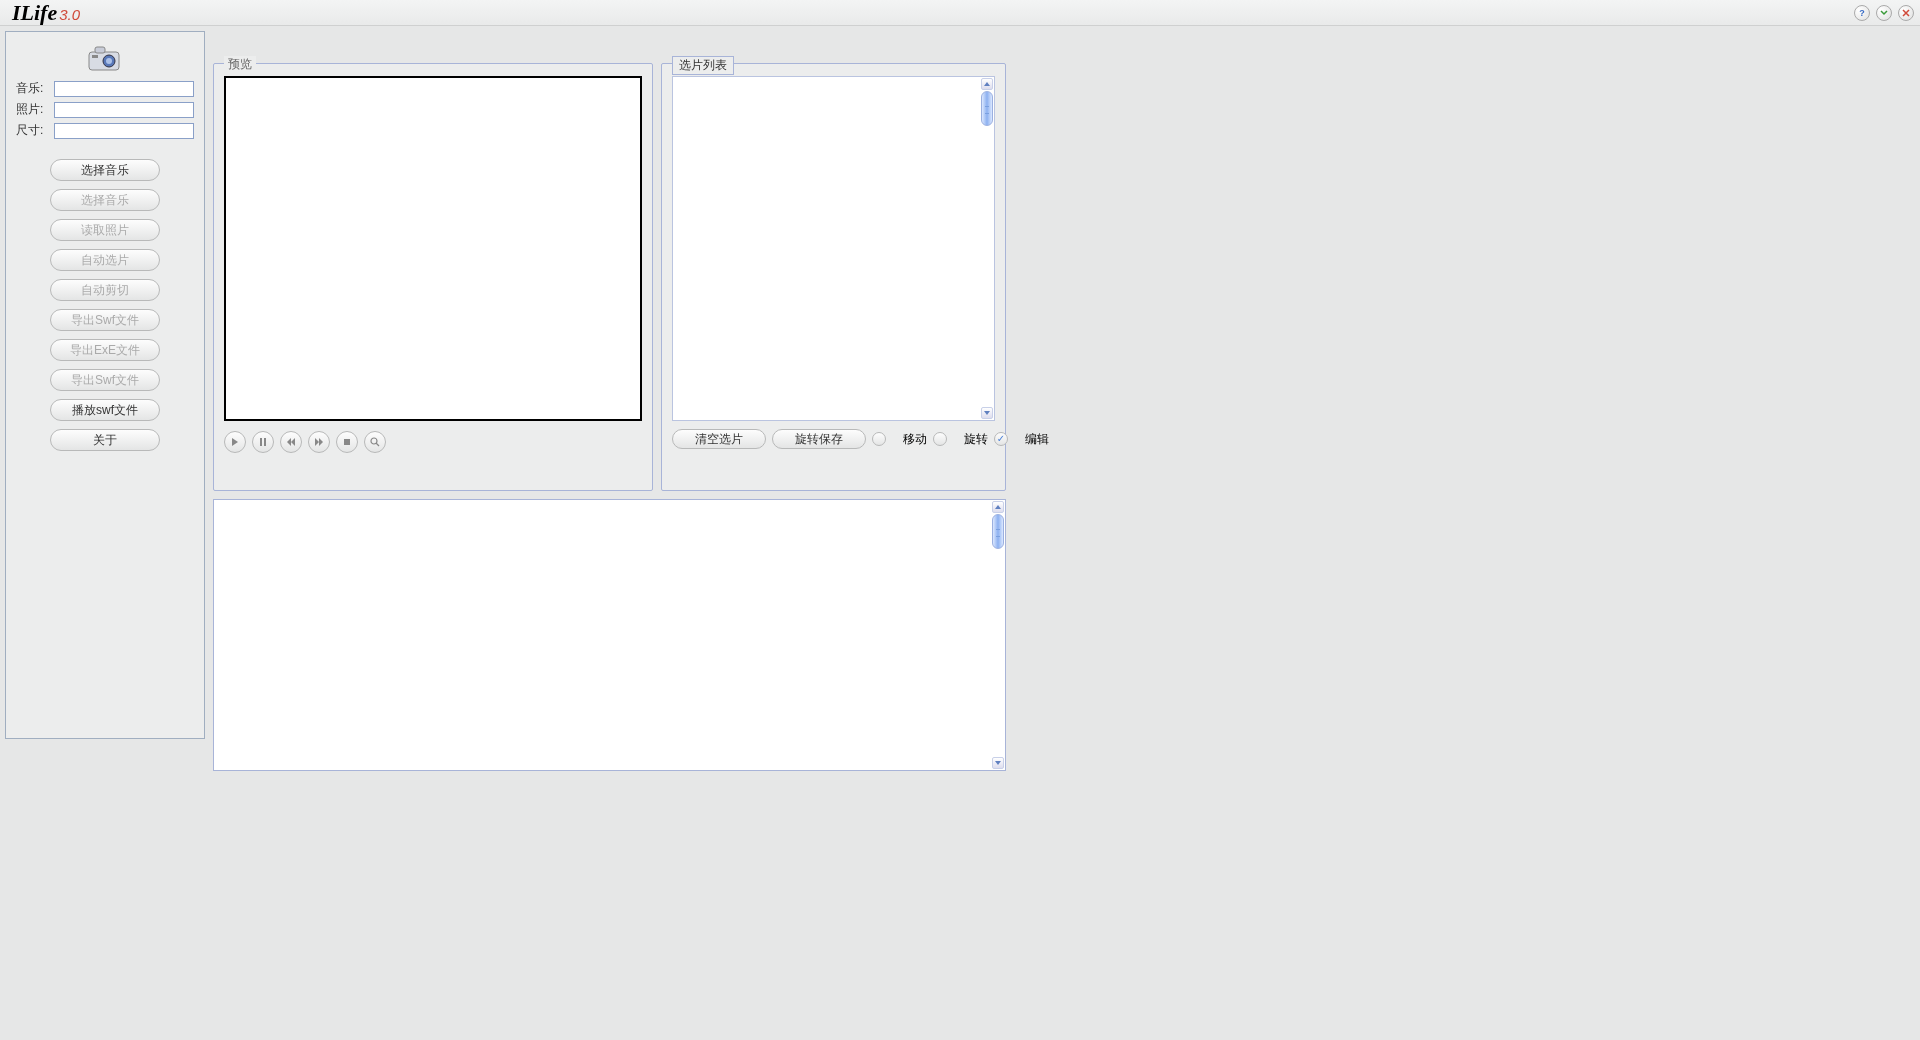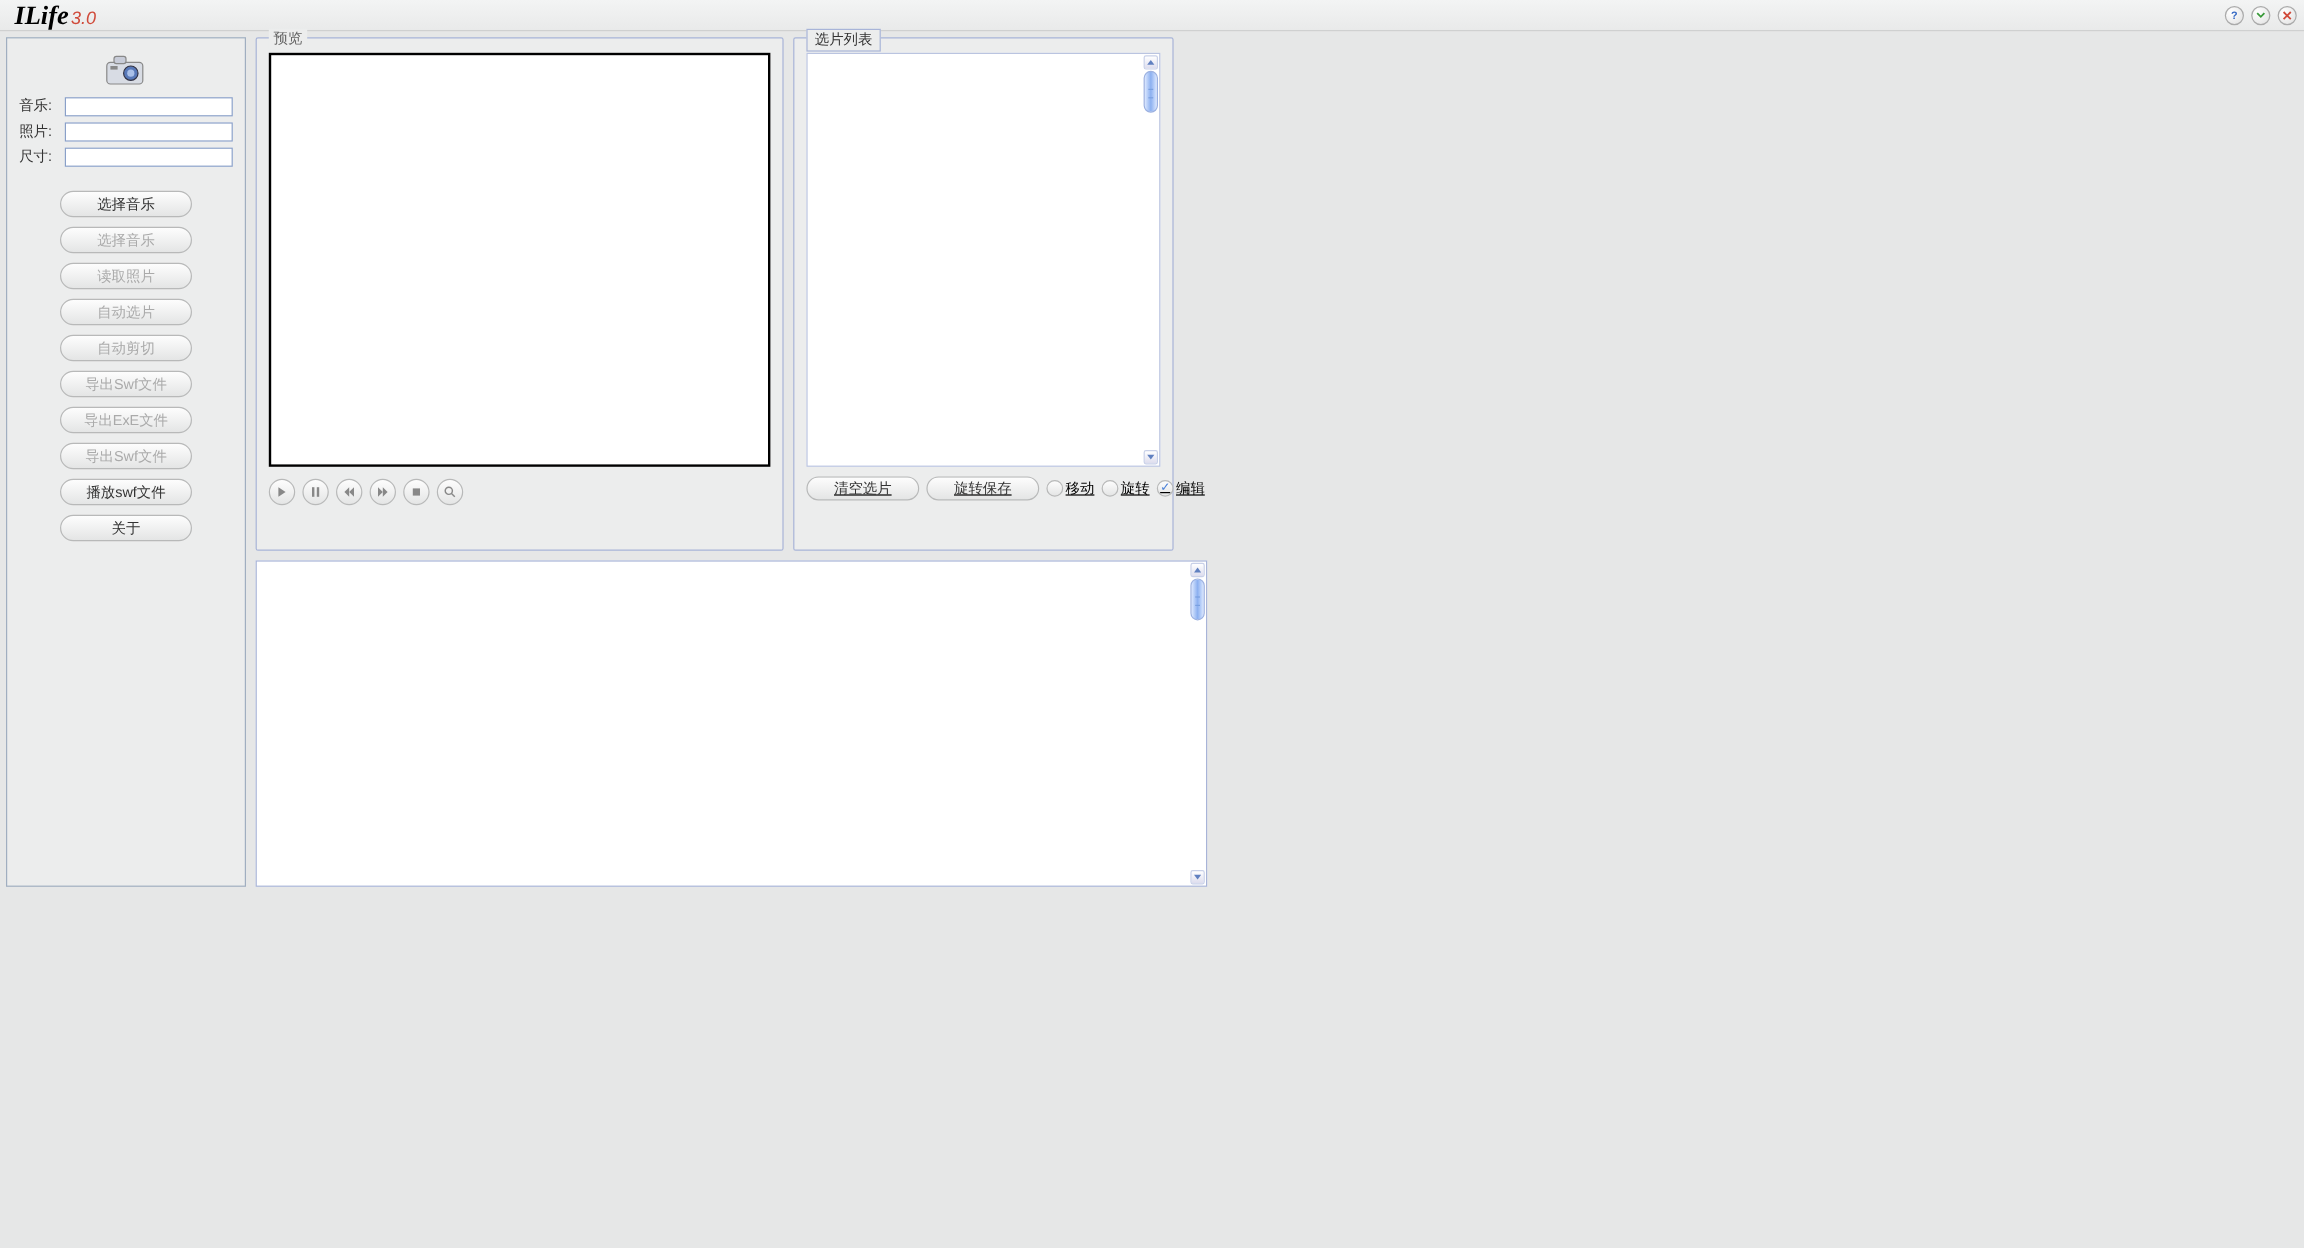--- a/index.html
+++ b/index.html
@@ -22,40 +22,40 @@
   .info-rows { margin-bottom: 14px; }
   .info-row { display: flex; align-items: center; margin-bottom: 4px; gap: 2px; justify-content: space-between;}
   .info-label { width: 36px; color: #333; }
   .info-field { flex: 1; height: 16px; border: 1px solid #8aa0c8; background: #fff; }
   .btn-col { display: flex; flex-direction: column; gap: 8px; align-items: center; margin-top: 20px; }
   .pill-btn { width: 110px; height: 22px; border-radius: 11px; border: 1px solid #b8b9b9; background: linear-gradient(#fdfdfd, #e4e5e5); color: #333; font-size: 12px; display: flex; align-items: center; justify-content: center; cursor: pointer; }
   .pill-btn.disabled { color: #aaa; cursor: default; }
   
   
   .center-col { display: flex; flex-direction: column; gap: 8px; }
-  .row-top { display: flex; gap: 8px; }
+  .row-top { display: flex; gap: 8px; margin-top: 32px; }
   
   
   .group { border: 1px solid #a8b4d8; border-radius: 2px; background: #eceded; position: relative; padding: 12px 10px 8px; }
   .group-label { position: absolute; top: -8px; left: 10px; font-size: 12px; color: #666; padding: 0 4px; background: #eceded; }
   .group-label.boxed { border: 1px solid #a8b4d8; background: #eceded; color: #333; padding: 0 6px; }
   
   
   .preview-group { width: 440px; height: 428px; }
   .preview-screen { width: 100%; height: 345px; background: #fff; border: 2px solid #000; }
   .player-row { display: flex; gap: 6px; margin-top: 10px; }
   .circ-btn { width: 22px; height: 22px; border-radius: 50%; border: 1px solid #b8b9b9; background: linear-gradient(#fdfdfd, #e4e5e5); display: flex; align-items: center; justify-content: center; cursor: pointer; }
   .circ-btn svg { width: 10px; height: 10px; fill: #888; }
   
   
-  .sel-group { width: 317px; height: 428px; text-decoration: underline;}
+  .sel-group { width: 345px; height: 428px;}
   .sel-list { width: 100%; height: 345px; background: #fff; border: 1px solid #bac4e0; position: relative; }
   .sel-bottom { display: flex; align-items: center; gap: 6px; margin-top: 8px; flex-wrap: nowrap;}
   .small-pill { height: 20px; padding: 0 22px; border-radius: 10px; border: 1px solid #b8b9b9; background: linear-gradient(#fdfdfd, #e4e5e5); font-size: 12px; display: flex; align-items: center; justify-content: center; cursor: pointer; white-space: nowrap; color:#333;}
-  .radio-wrap { display: inline-flex; align-items: center; gap: 2px; white-space: nowrap; }
+  .radio-wrap { display: inline-flex; align-items: center; gap: 17px; white-space: nowrap; }
   .radio-dot { width: 14px; height: 14px; border-radius: 50%; border: 1px solid #b8b9b9; background: linear-gradient(#fdfdfd,#e4e5e5); display:inline-flex; align-items:center; justify-content:center;}
   .radio-dot.checked::after { content:""; width:6px; height:6px; border-radius:50%; background:#4a80d8; }
   .radio-dot.checked.tick::after { content:"✓"; width:auto;height:auto;background:none;color:#4a80d8;font-size:10px;line-height:1;}
   
   
   .bottom-panel { width: 793px; height: 272px; border: 1px solid #a8b4d8; background: #fff; position: relative;}
   
   
   .vscroll { position: absolute; right: 1px; top: 1px; bottom: 1px; width: 12px;  }
   .vs-btn { width: 12px; height: 12px; background: linear-gradient(#fff,#dde); border:1px solid #c8d0e8; border-radius:2px; display:flex;align-items:center;justify-content:center;}

